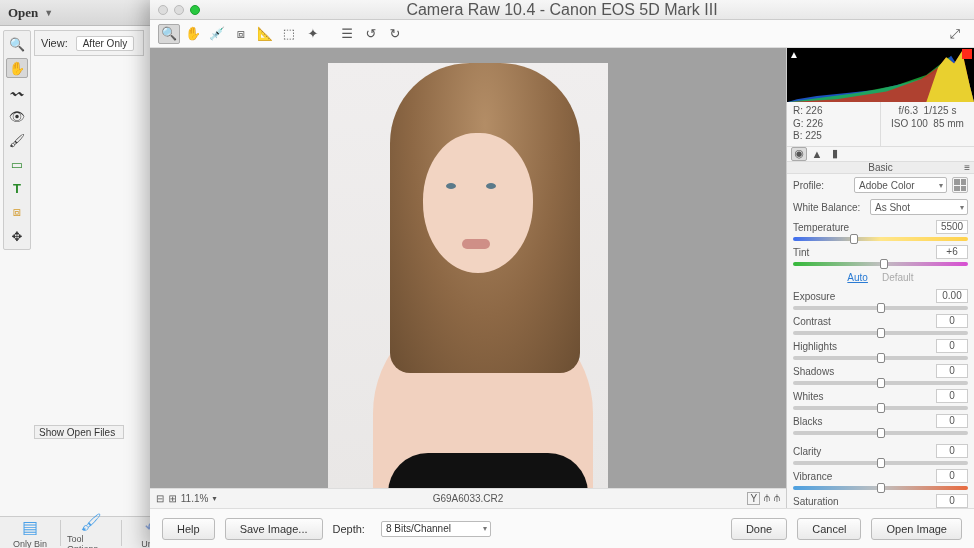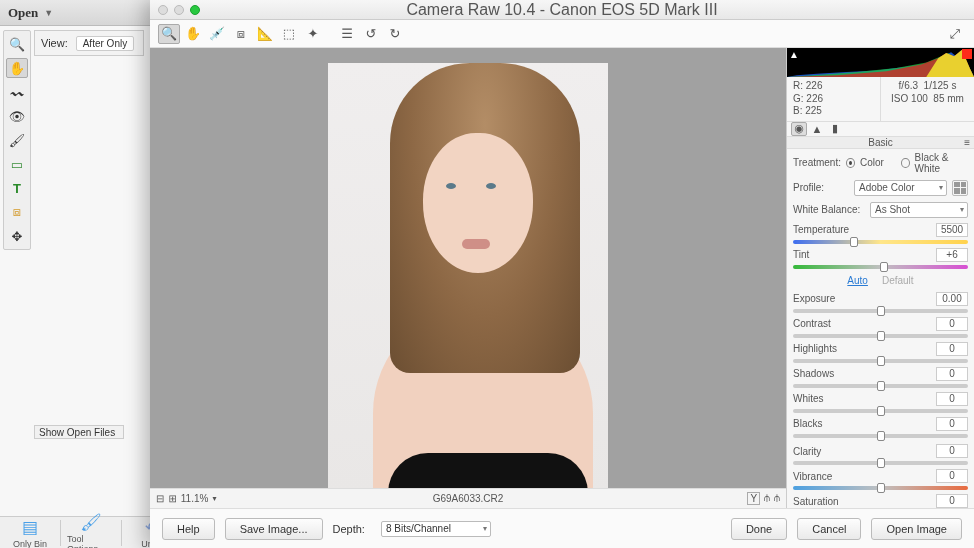--- a/index.html
+++ b/index.html
@@ -250,28 +250,20 @@
         <div class="ti sel">◉</div>
         <div class="ti">▲</div>
         <div class="ti">▮</div>
       </div>
 
       <div class="section-head">
         <span>Basic</span>
         <span class="menu">≡</span>
       </div>
 
-      <div class="row">
-        <span class="lab">Treatment:</span>
-        <span class="radio ck"></span>
-        <span>Color</span>
-        <span style="width:8px"></span>
-        <span class="radio"></span>
-        <span>Black &amp; White</span>
-      </div>
 
       <div class="row">
         <span class="lab">Profile:</span>
         <div class="select">Adobe Color</div>
         <div class="grid-ic">
             <span></span>
             <span></span>
             <span></span>
             <span></span>
           </div>

